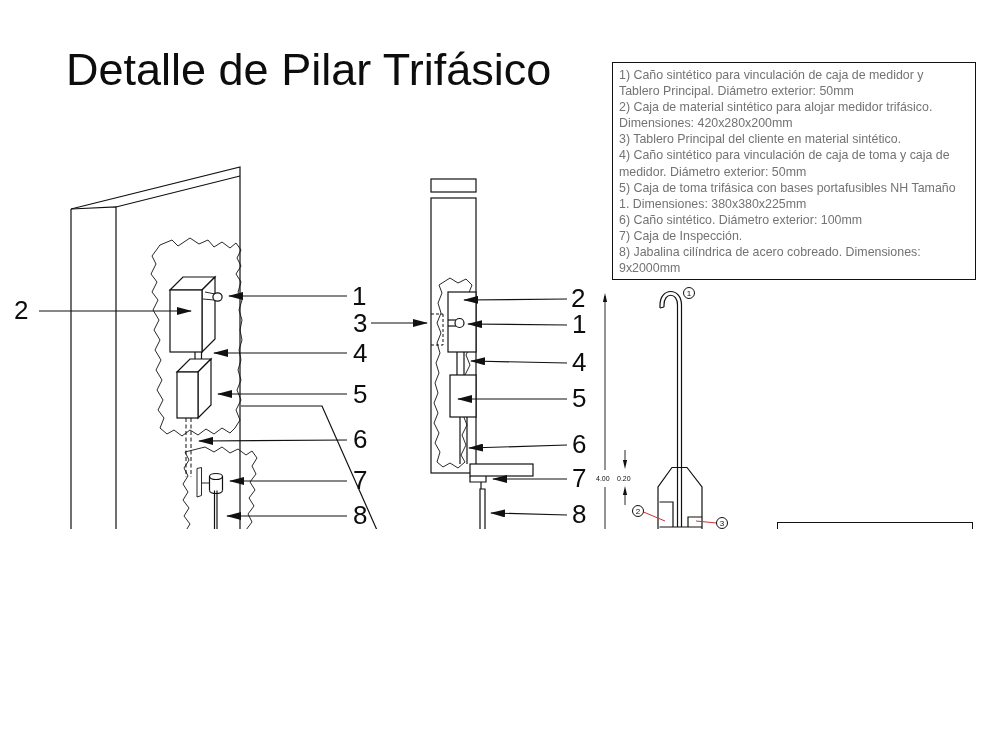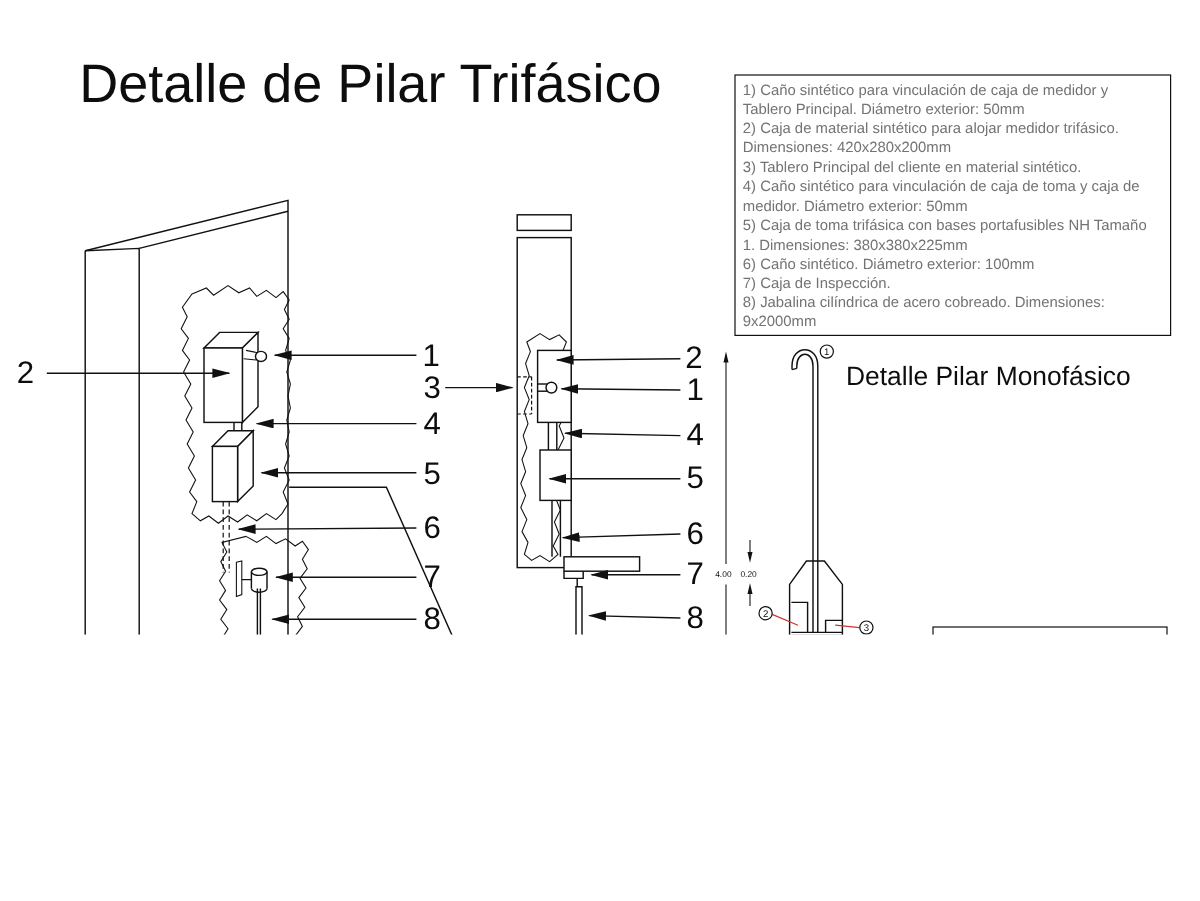--- a/index.html
+++ b/index.html
@@ -39,21 +39,20 @@
 Dimensiones: 420x280x200mm
 3) Tablero Principal del cliente en material sintético.
 4) Caño sintético para vinculación de caja de toma y caja de
 medidor. Diámetro exterior: 50mm
 5) Caja de toma trifásica con bases portafusibles NH Tamaño
 1. Dimensiones: 380x380x225mm
 6) Caño sintético. Diámetro exterior: 100mm
 7) Caja de Inspección.
 8) Jabalina cilíndrica de acero cobreado. Dimensiones:
 9x2000mm</div>
-  <div id="mono-title" class="abs">Detalle Pilar Monofásico</div>
   <div id="legend-box" class="abs">1- Caño cilíndrico de retención del tipo "doblemente aislado"
 2- Medidor
 3- Tablero principal
 4- Caño sintético para vinculación de medidor con tablero principal
 5- Caño rígido de PVC diámetro 1 ½"
 6- Salida subterránea del tablero principal a jabalina
 7- Capa de arena
 8- Ladrillos</div>
 
   <svg width="1000" height="751" viewBox="0 0 1000 751">

